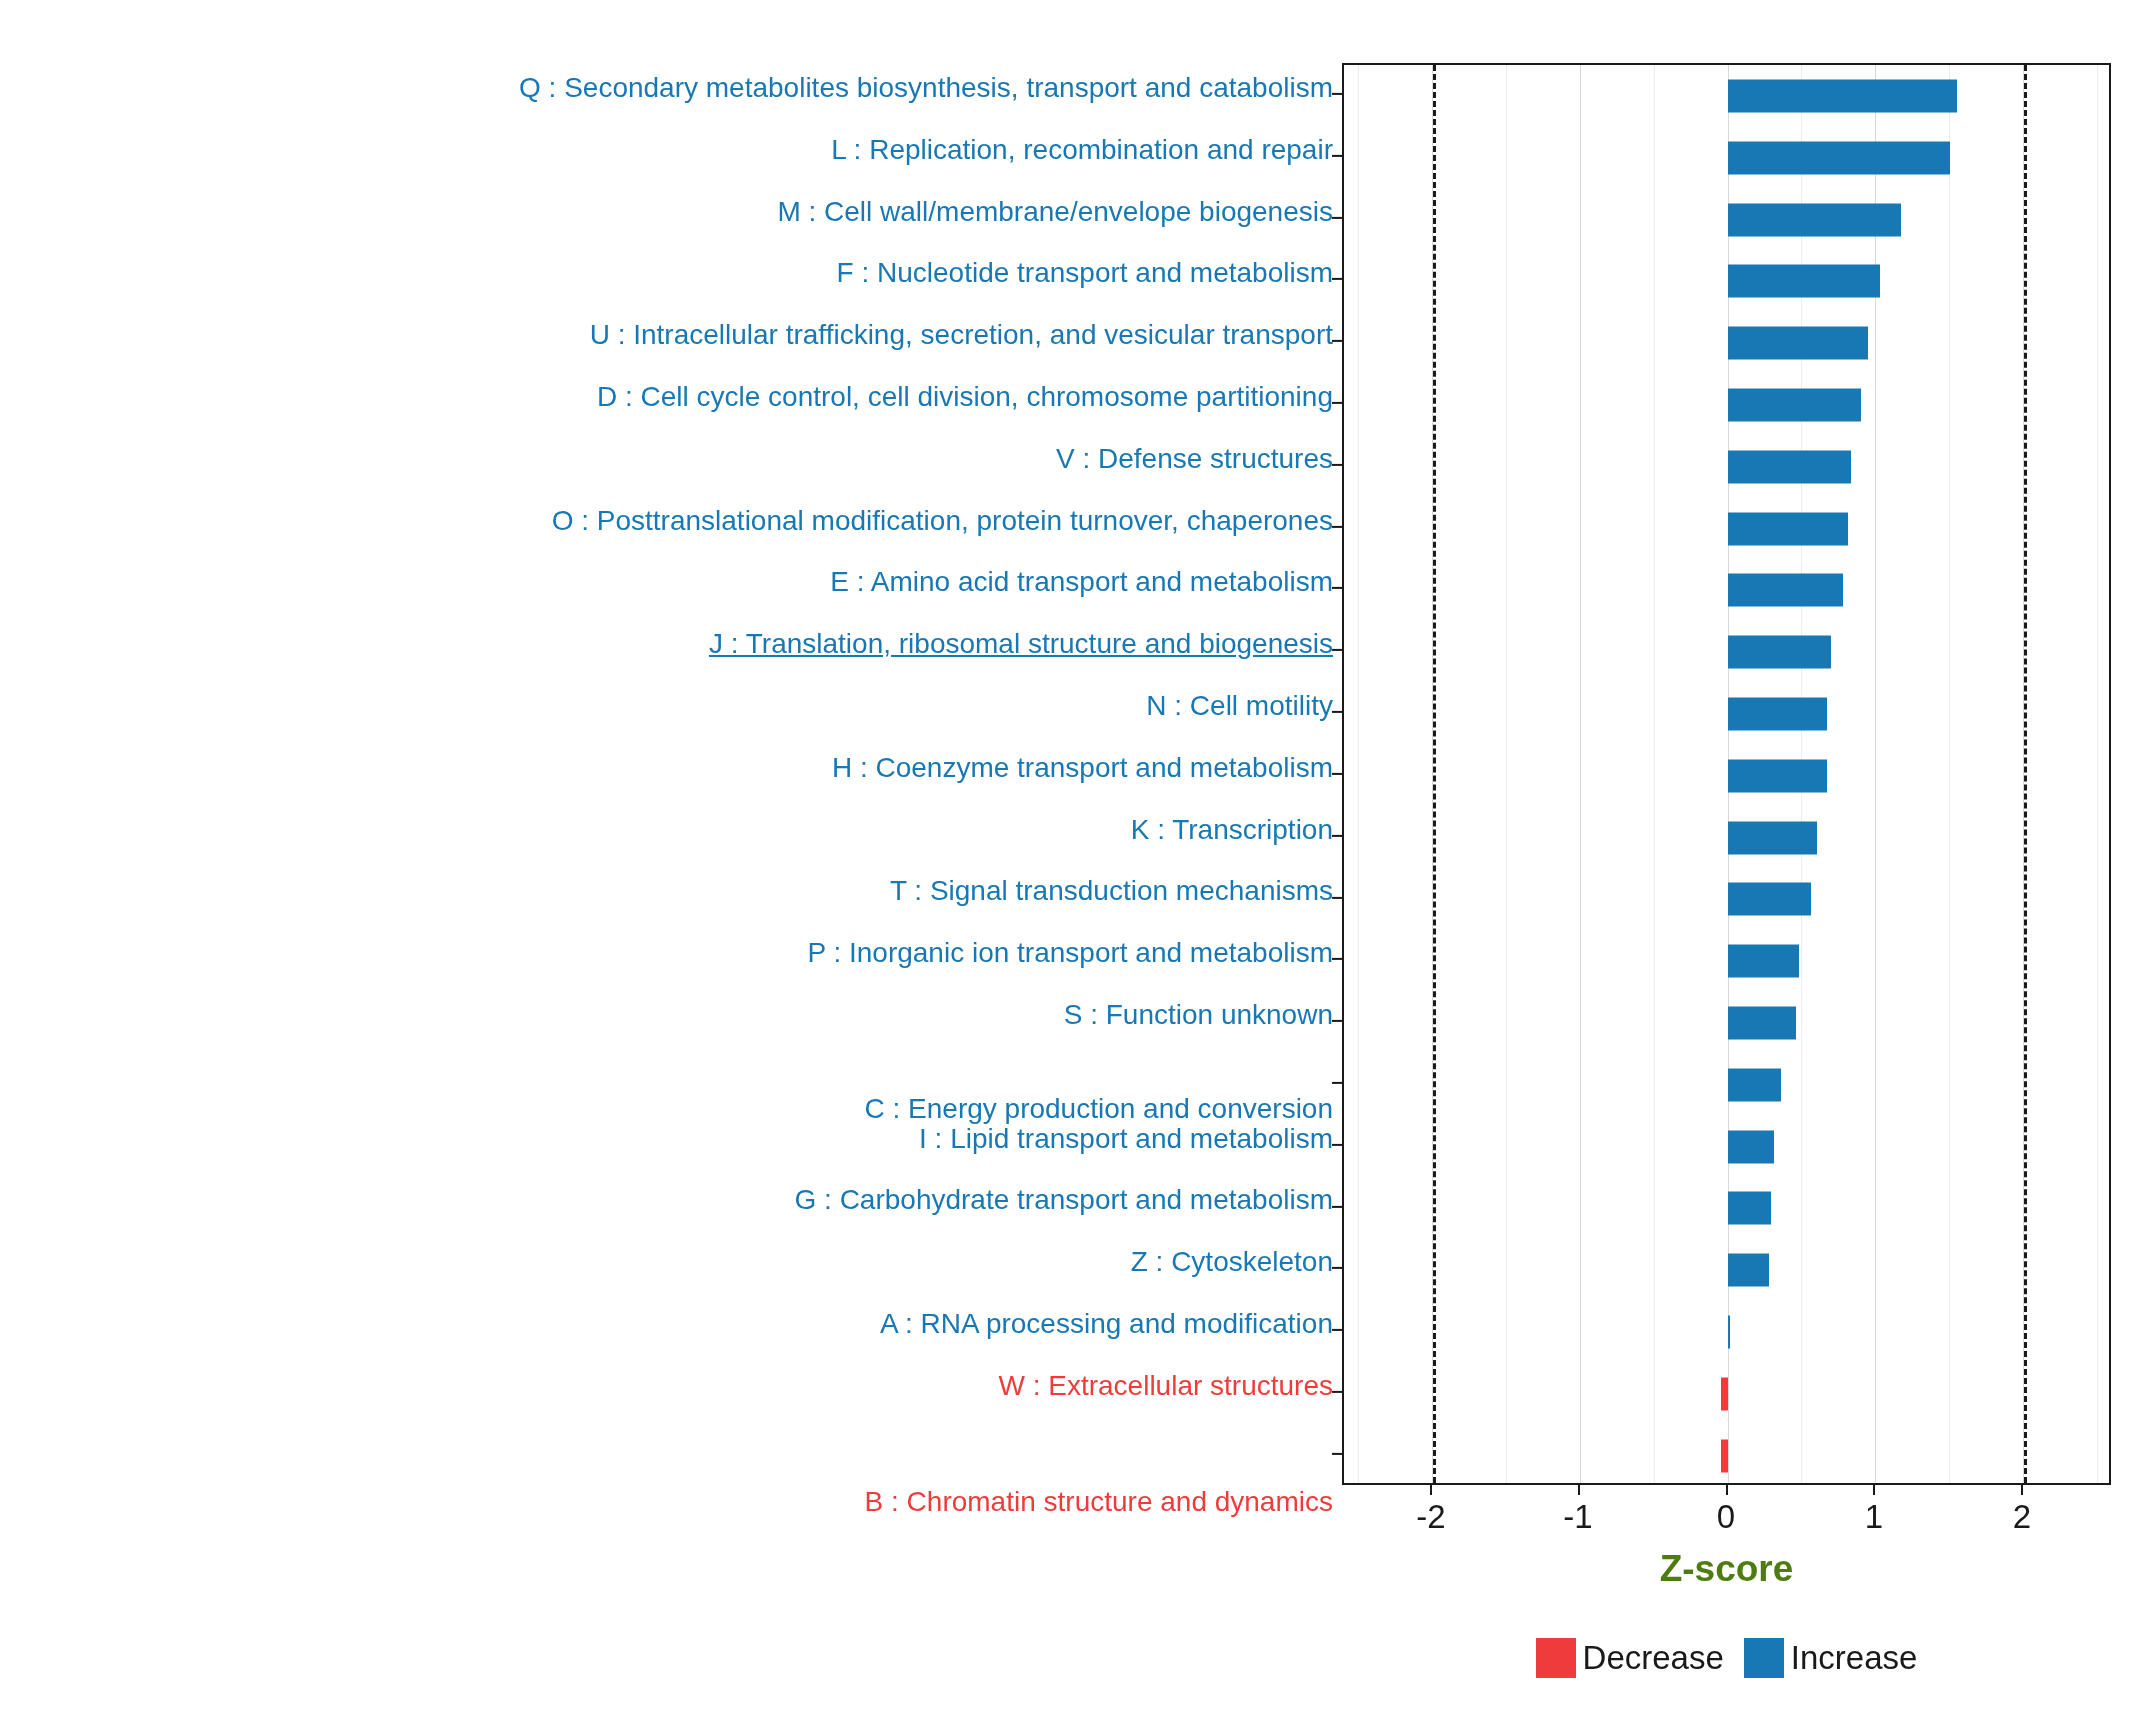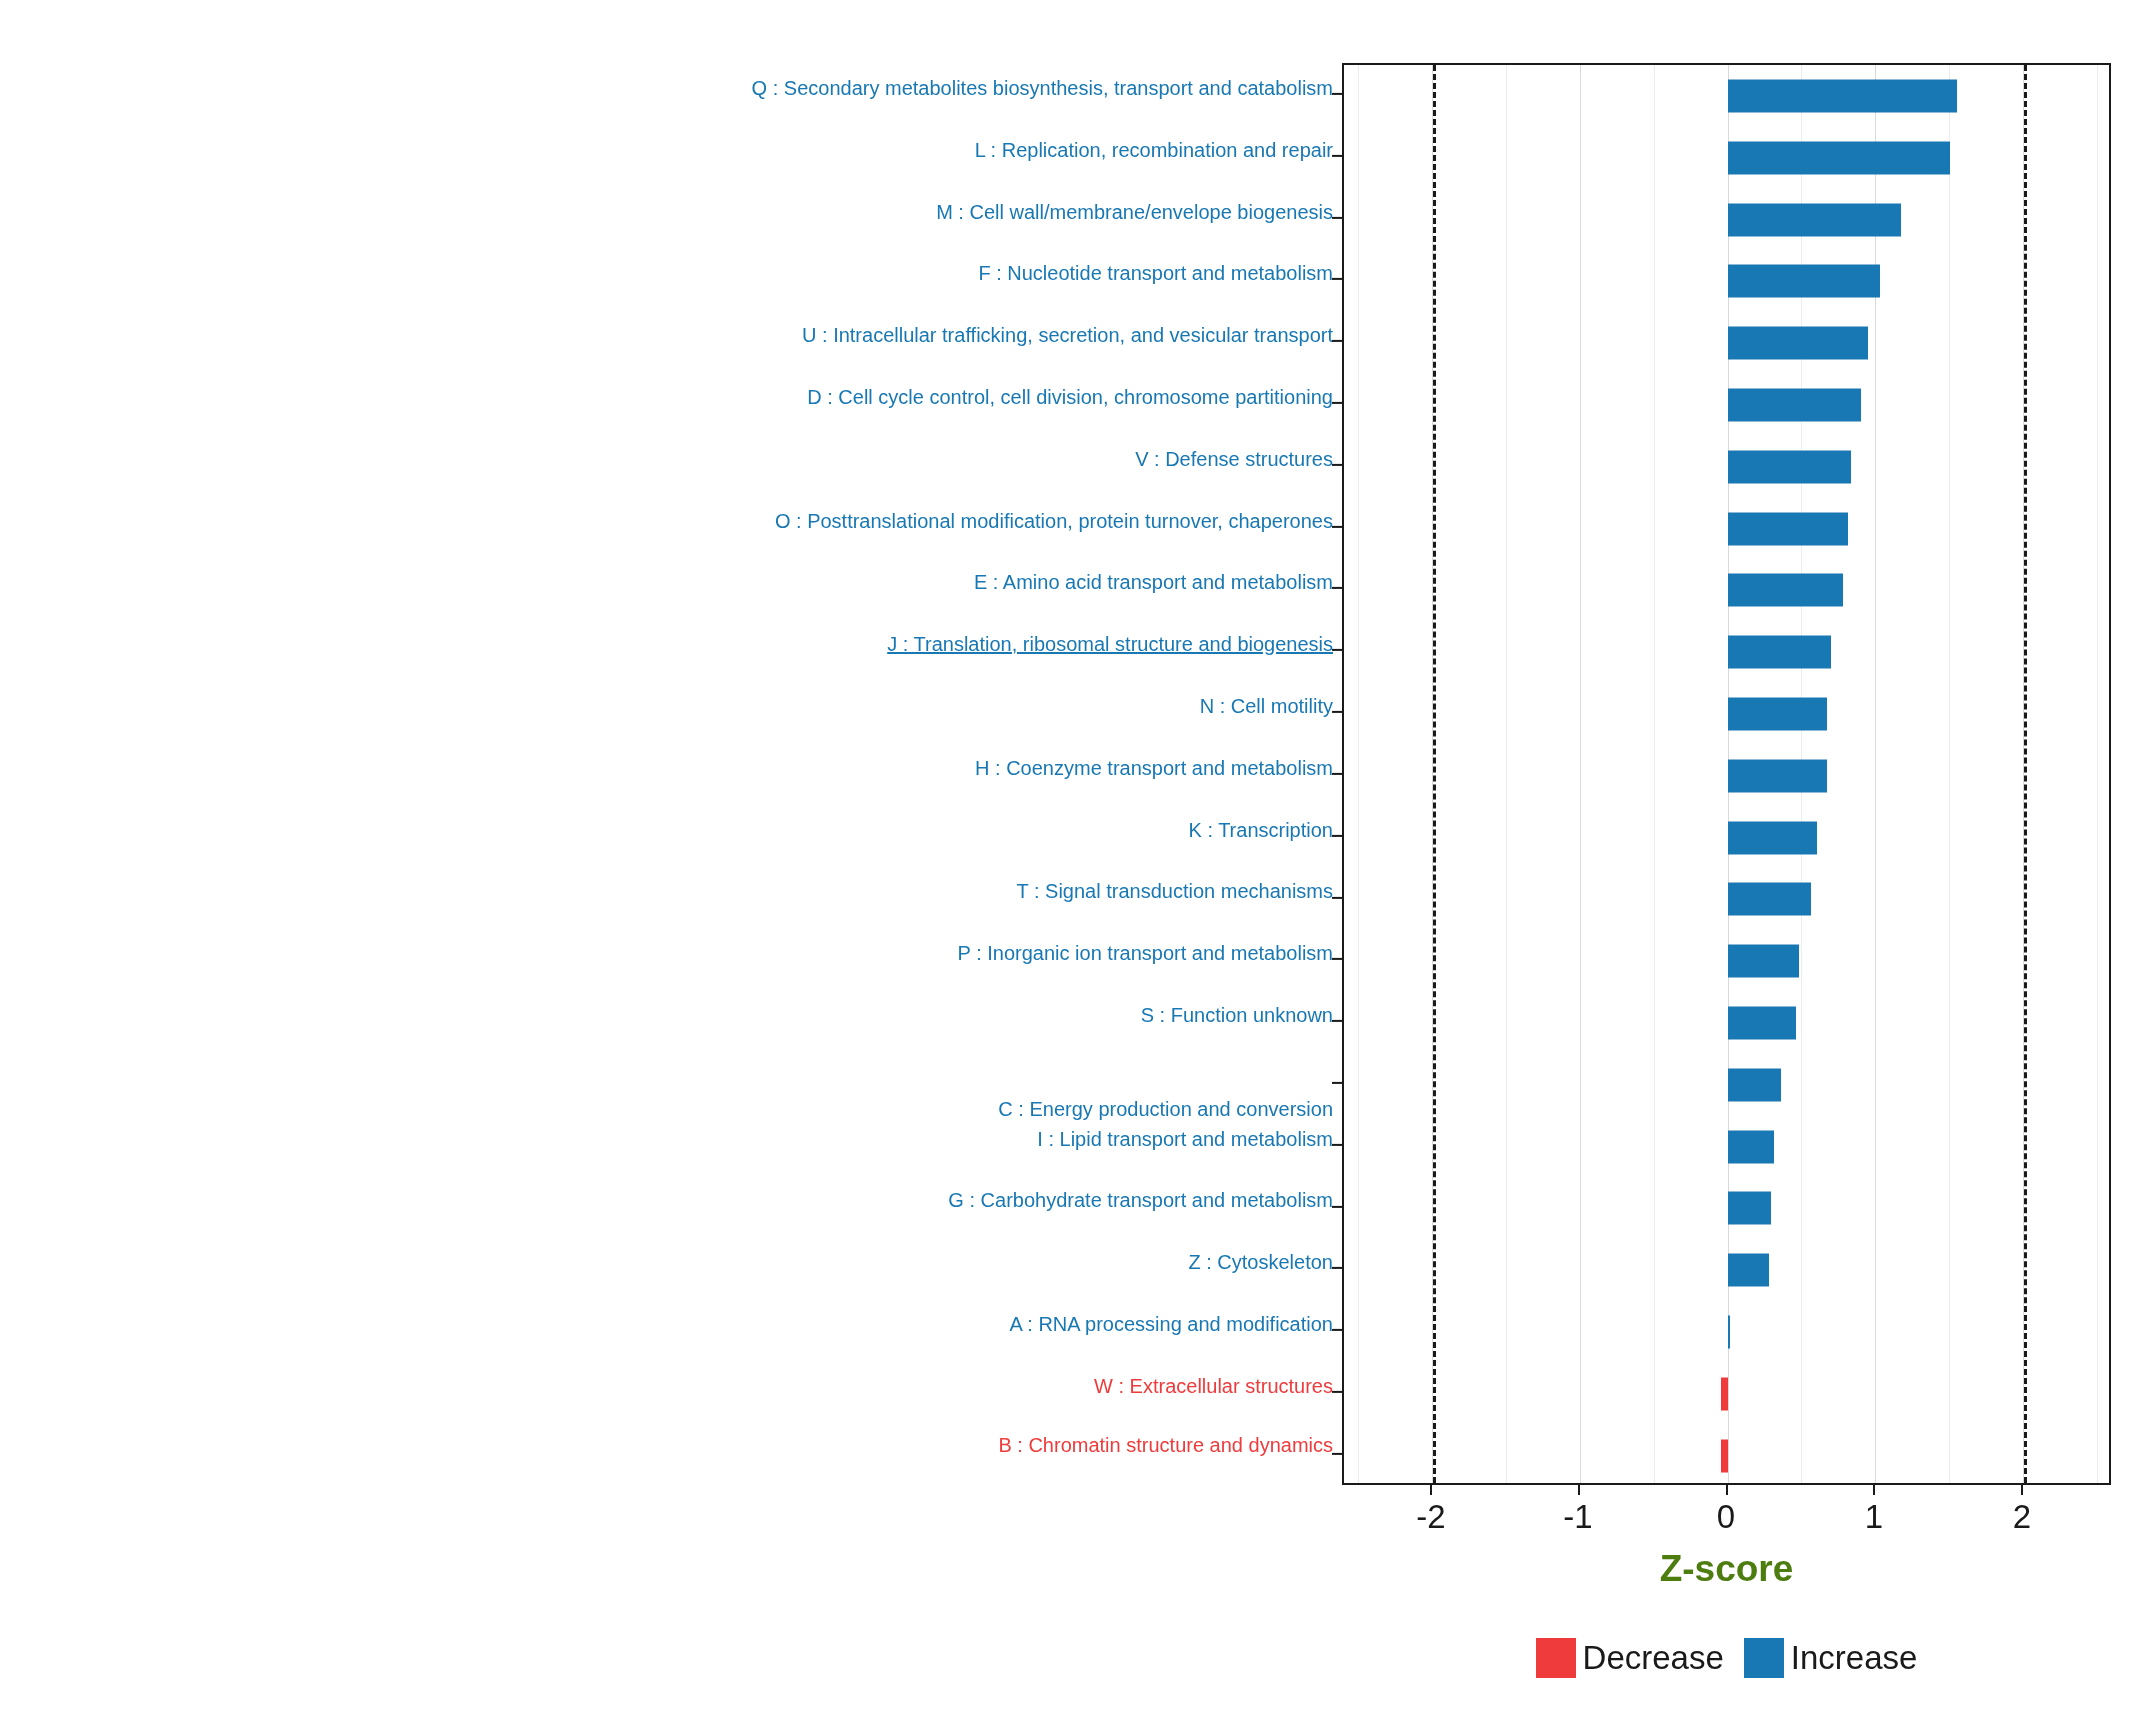--- a/index.html
+++ b/index.html
@@ -24,21 +24,21 @@
     position: absolute;
     left: 0px;
     top: 57px;
     width: 1333px;
   }
   .cat-label {
     position: absolute;
     right: 0px;
     text-align: right;
     white-space: nowrap;
-    font-size: 20px;
+    font-size: 28px;
     line-height: 1;
     transform: translateY(-50%);
   }
   .cat-label.inc { color: #1878b4; }
   .cat-label.dec { color: #ef3b3b; }
 
   .plot-panel {
     position: absolute;
     left: 1342px;
     top: 63px;
@@ -147,21 +147,21 @@
       <div class="cat-label inc" style="top: 773px;">K : Transcription</div>
       <div class="cat-label inc" style="top: 834px;">T : Signal transduction mechanisms</div>
       <div class="cat-label inc" style="top: 896px;">P : Inorganic ion transport and metabolism</div>
       <div class="cat-label inc" style="top: 958px;">S : Function unknown</div>
       <div class="cat-label inc" style="top: 1020px; margin-top: 32px;">C : Energy production and conversion</div>
       <div class="cat-label inc" style="top: 1082px;">I : Lipid transport and metabolism</div>
       <div class="cat-label inc" style="top: 1143px;">G : Carbohydrate transport and metabolism</div>
       <div class="cat-label inc" style="top: 1205px;">Z : Cytoskeleton</div>
       <div class="cat-label inc" style="top: 1267px;">A : RNA processing and modification</div>
       <div class="cat-label dec" style="top: 1329px;">W : Extracellular structures</div>
-      <div class="cat-label dec" style="top: 1388px;">B : Chromatin structure and dynamics</div>
+      <div class="cat-label dec" style="top: 1445px;">B : Chromatin structure and dynamics</div>
     </div>
 
   <div class="plot-panel" id="plot-panel">
       <div class="gridline" style="left: 88px;"></div>
       <div class="gridline" style="left: 236px;"></div>
       <div class="gridline" style="left: 384px;"></div>
       <div class="gridline" style="left: 531px;"></div>
       <div class="gridline" style="left: 679px;"></div>
       <div class="gridline" style="left: 14px; background: rgb(236, 236, 236);"></div>
       <div class="gridline" style="left: 162px; background: rgb(236, 236, 236);"></div>

